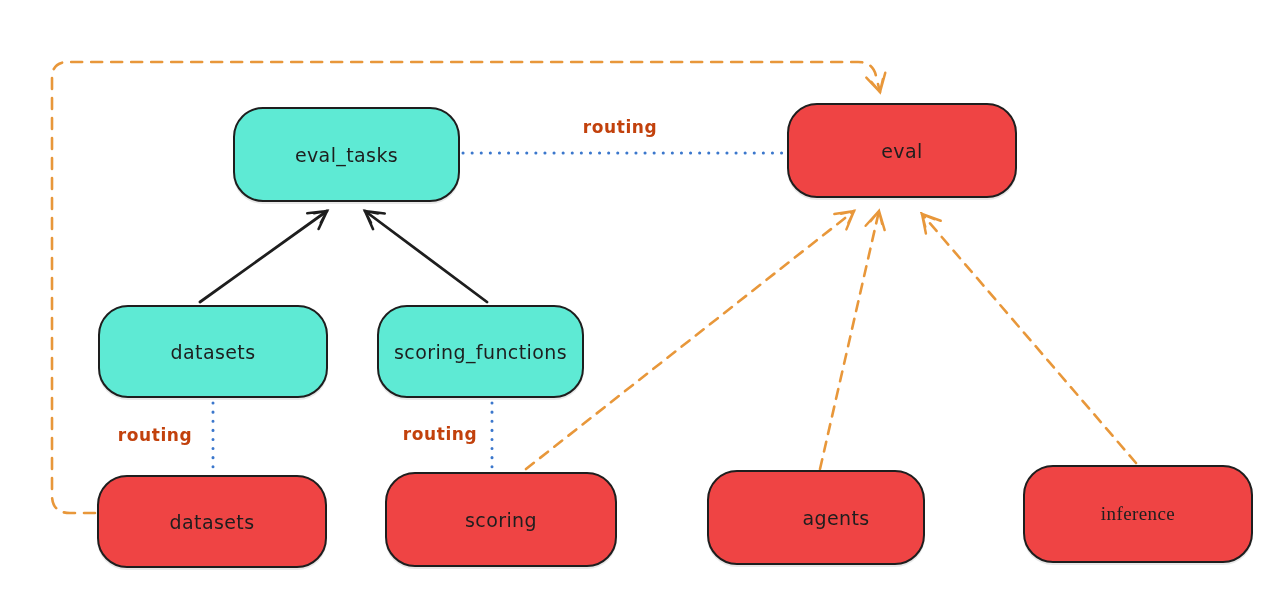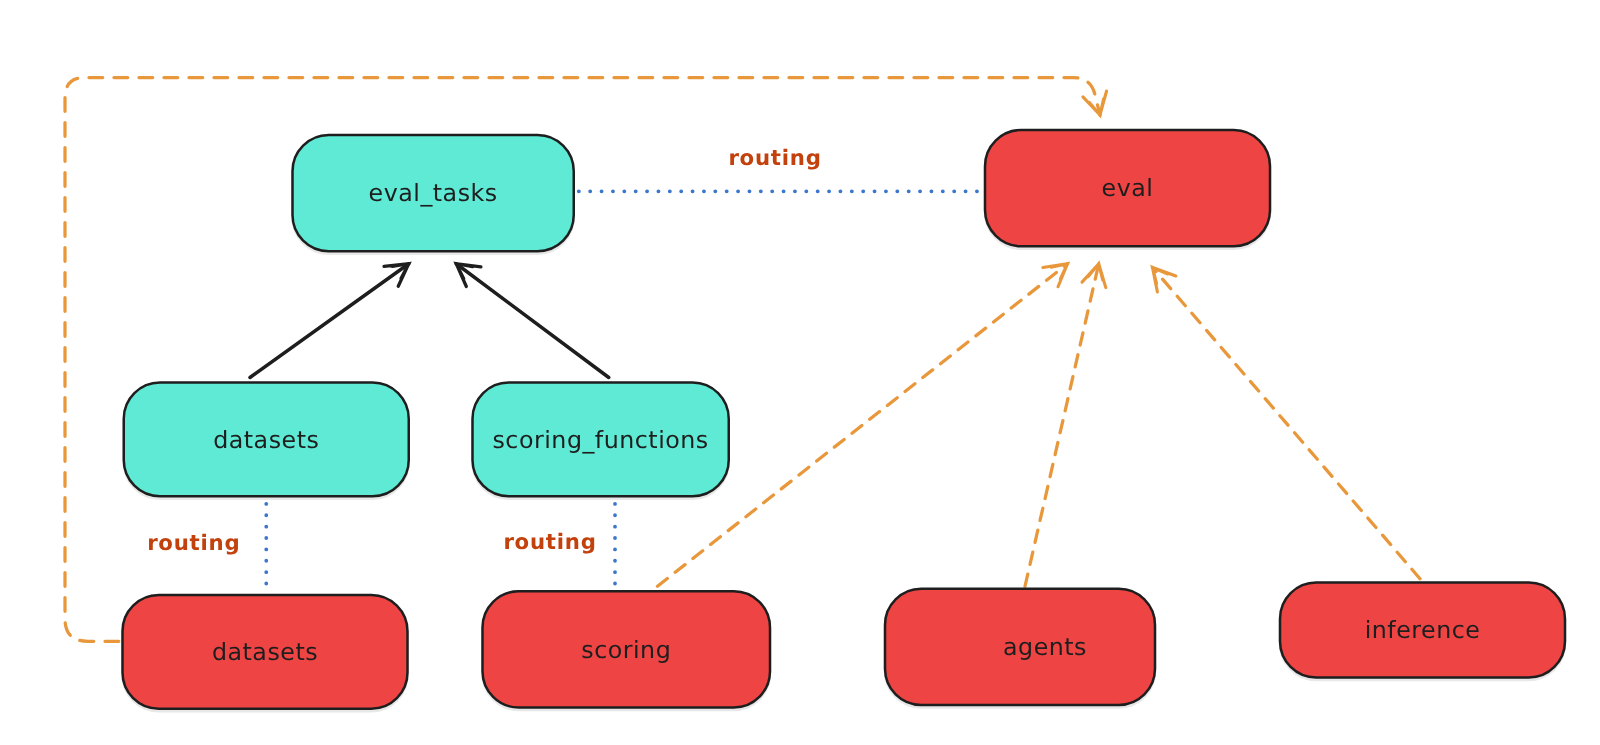--- a/index.html
+++ b/index.html
@@ -97,21 +97,21 @@
   </div>
 
   <div class="node green" style="left:385px; top:472px; width:232px; height:95px;">
     <span>scoring</span>
   </div>
 
   <div class="node green" style="left:707px; top:470px; width:218px; height:95px;padding-left:40px;">
     <span>agents</span>
   </div>
 
-  <div class="node green" style="left:1023px; top:465px; width:230px; height:78px;">
+  <div class="node green" style="left:1023px; top:465px; width:230px; height:98px;font-family:Liberation Serif, serif;">
     <span>inference</span>
   </div>
 
   <div class="edge-label" style="left:575px; top:117px; width:90px;">routing</div>
 
   <div class="edge-label" style="left:113px; top:425px; width:84px;">routing</div>
 
   <div class="edge-label" style="left:400px; top:424px; width:80px;">routing</div>
 
 </div>

